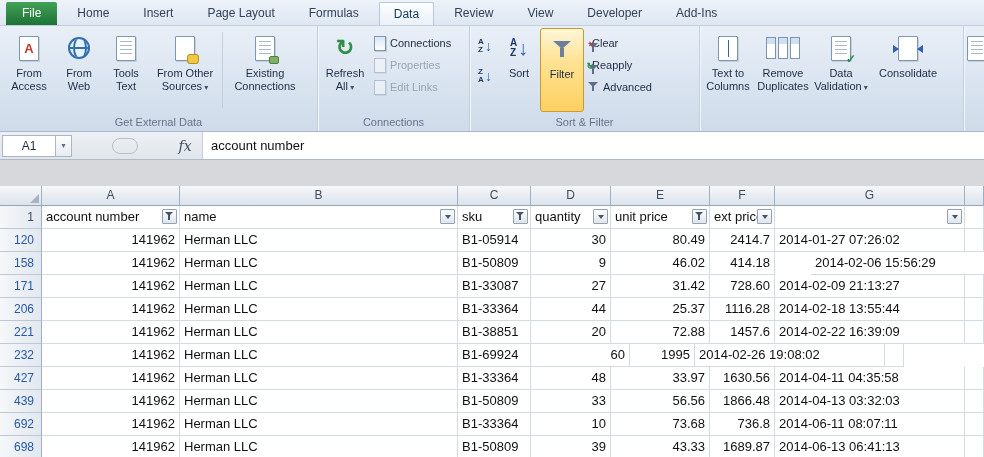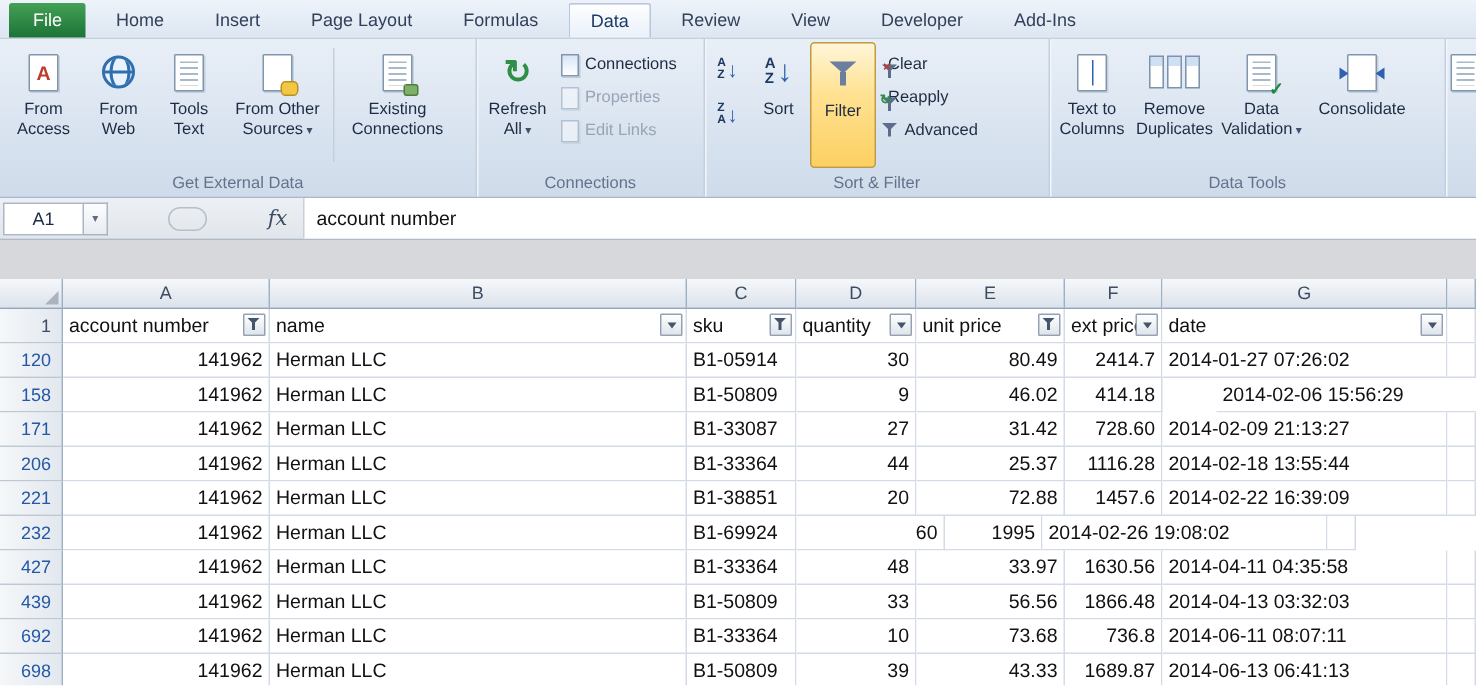--- a/index.html
+++ b/index.html
@@ -273,21 +273,20 @@
             </span>
           <span class="lbl">Data Validation</span>
         </div>
         <div class="bb" style="width:76px">
           <span class="ic">
               <span class="sheet cons"></span>
             </span>
           <span class="lbl">Consolidate</span>
         </div>
       </div>
-      <div class="glabel">Data Tools</div>
     </div>
 
     <div class="rgroup partial">
       <div class="gbody">
         <div class="bb" style="width:40px">
           <span class="ic">
               <span class="sheet lines"></span>
             </span>
         </div>
       </div>
@@ -353,21 +352,20 @@
             <div class="funnel-xs"></div>
           </div>
         </div>
         <div class="cell hcell" style="width: 65px;">
           <div class="hlbl">ext price</div>
           <div class="fbtn">
             <div class="arr-xs"></div>
           </div>
         </div>
         <div class="cell hcell" style="width: 190px;">
-          <div class="hlbl">date</div>
           <div class="fbtn">
             <div class="arr-xs"></div>
           </div>
         </div>
         <div class="cell dcell" style="width: 19px;"></div>
       </div>
       <div class="srow">
         <div class="cell rownum blue">120</div>
         <div class="cell dcell num" style="width: 138px;">141962</div>
         <div class="cell dcell" style="width: 278px;">Herman LLC</div>

